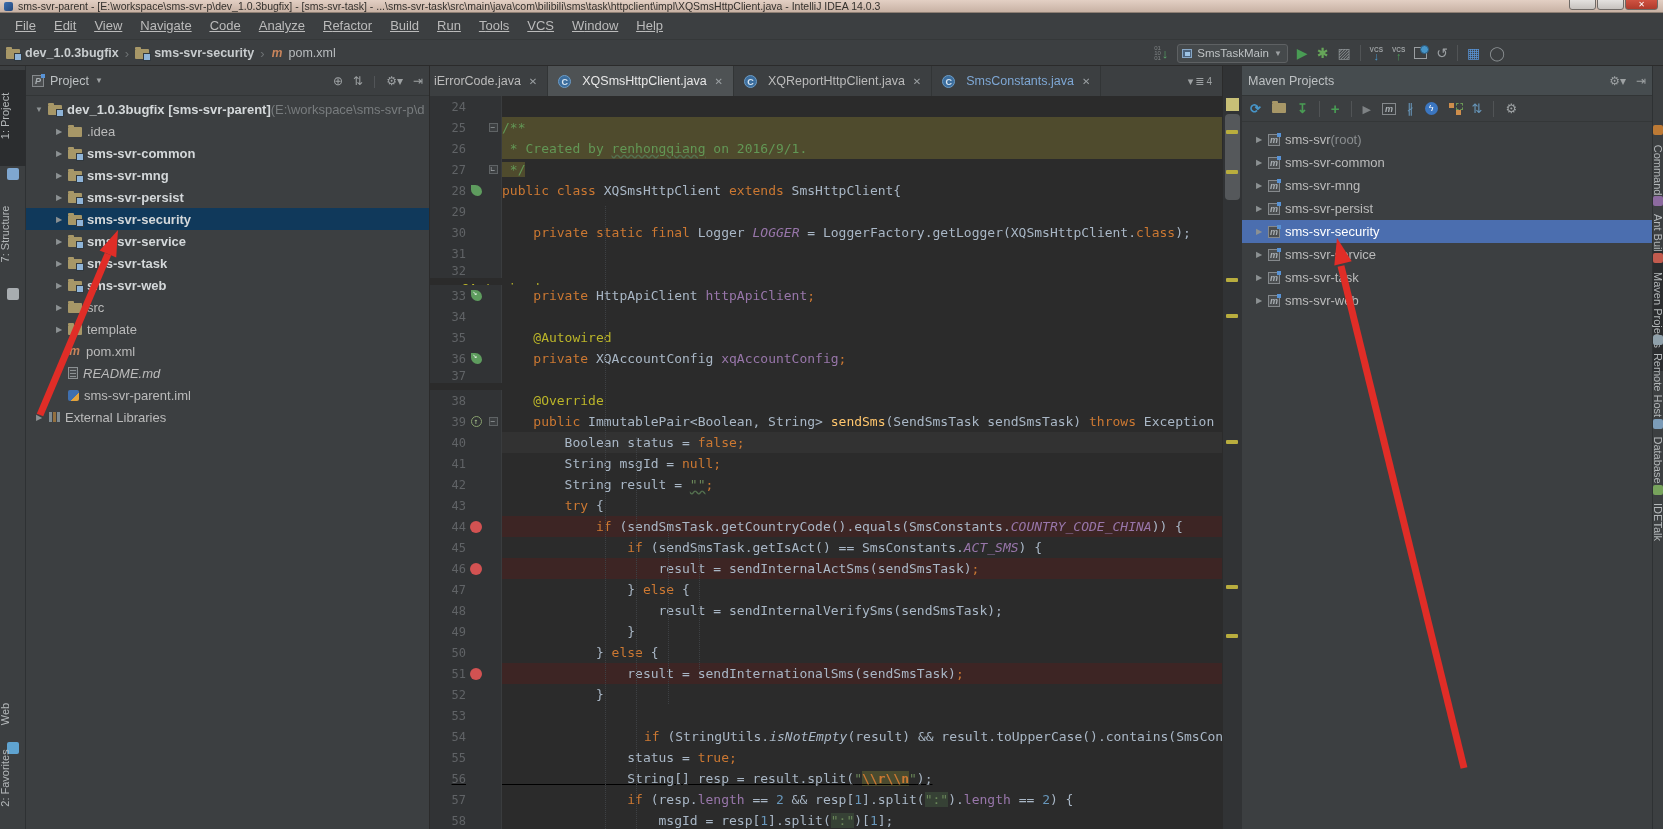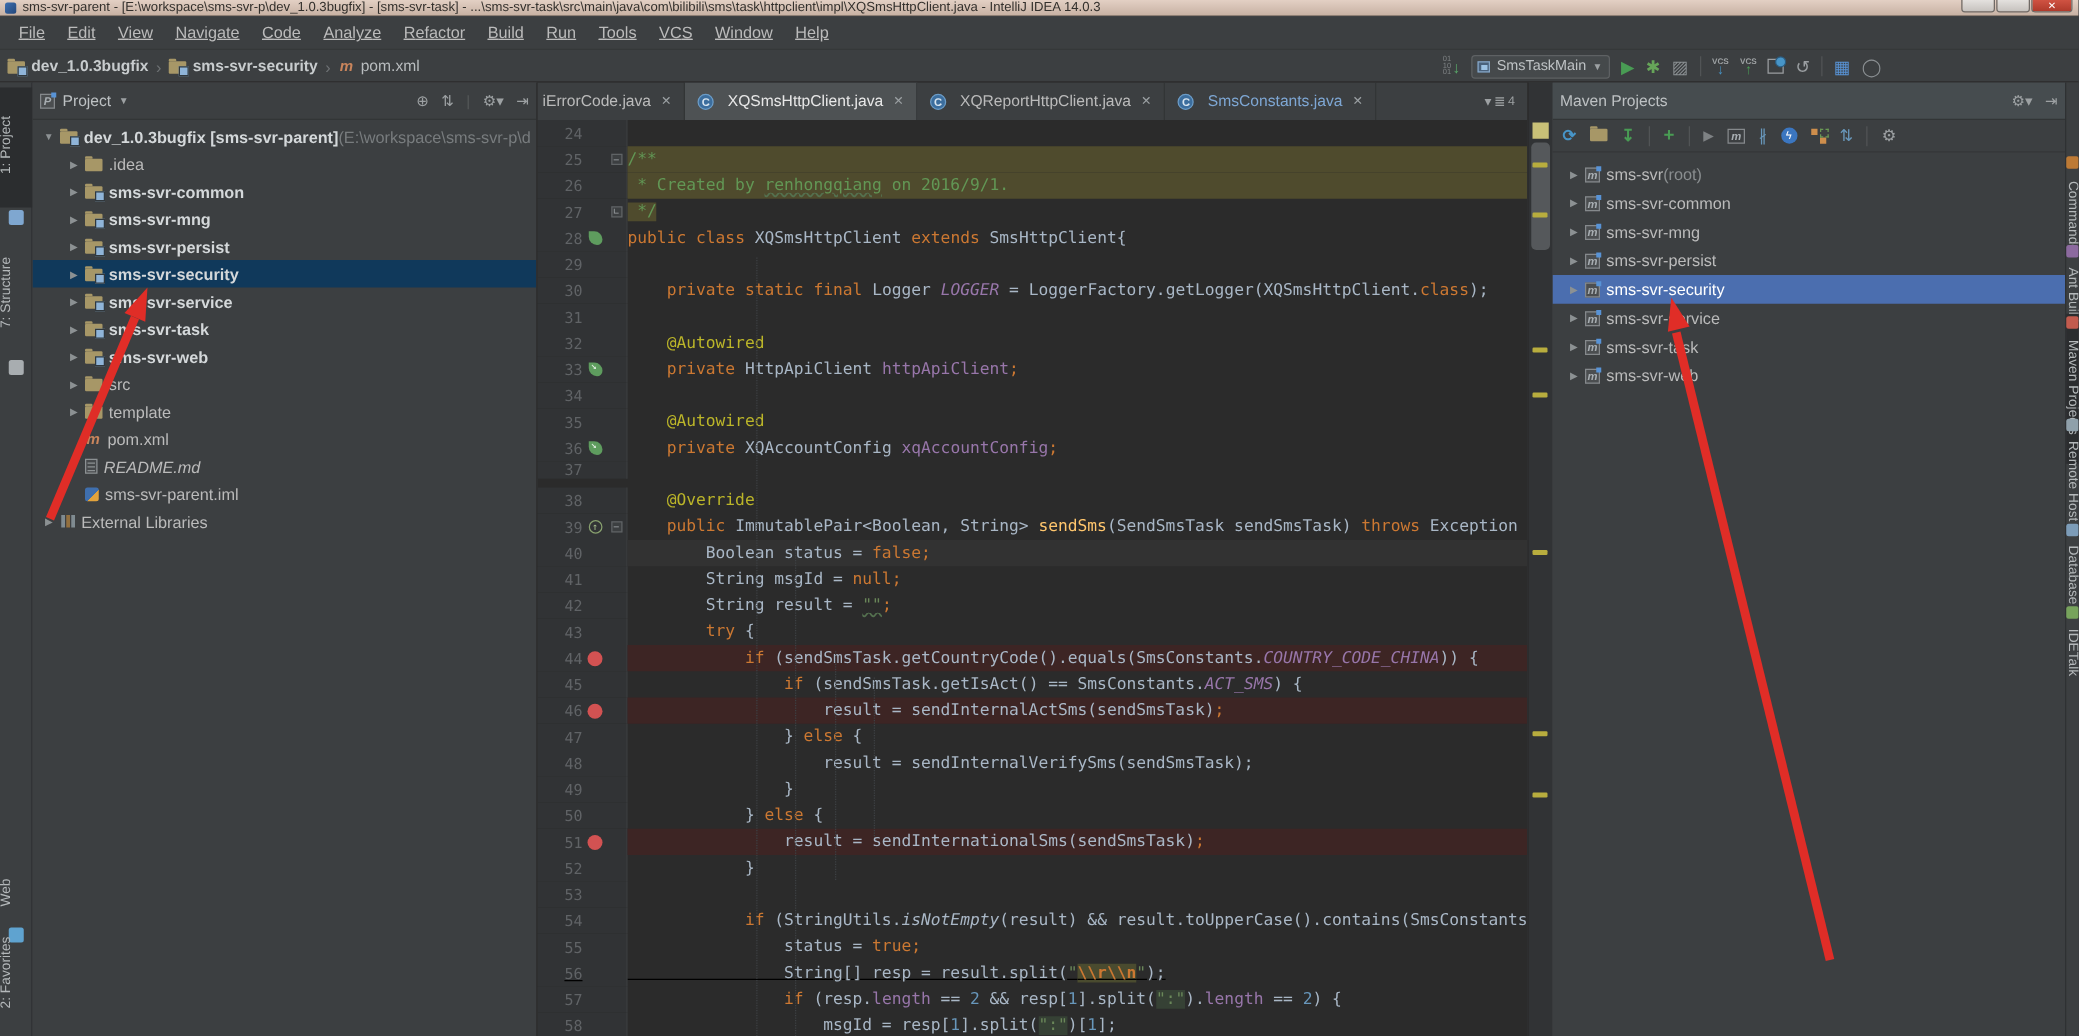--- a/index.html
+++ b/index.html
@@ -455,21 +455,21 @@
             <div class="codetxt"><span>    </span><span class="tk-k">private</span><span> </span><span class="tk-k">static</span><span> </span><span class="tk-k">final</span><span> Logger </span><span class="tk-fi">LOGGER</span><span> = LoggerFactory.getLogger(XQSmsHttpClient.</span><span class="tk-k">class</span><span>);</span></div>
           </div>
           <div class="cline" style="top: 147px;">
             <div class="gut">
               <span class="num">31</span>
               <span class="gi"></span>
               <span class="gf"></span>
             </div>
             <div class="codetxt"></div>
           </div>
-          <div class="cline" style="top: 168px;">
+          <div class="cline" style="top: 168px; flex-direction: column;">
             <div class="gut">
               <span class="num">32</span>
               <span class="gi"></span>
               <span class="gf"></span>
             </div>
             <div class="codetxt"><span>    </span><span class="tk-a">@Autowired</span></div>
           </div>
           <div class="cline" style="top: 189px;">
             <div class="gut">
               <span class="num">33</span>
@@ -645,21 +645,21 @@
             <div class="codetxt"><span>            }</span></div>
           </div>
           <div class="cline" style="top: 609px;">
             <div class="gut">
               <span class="num">53</span>
               <span class="gi"></span>
               <span class="gf"></span>
             </div>
             <div class="codetxt"></div>
           </div>
-          <div class="cline" style="top: 630px;">
+          <div class="cline" style="top: 630px; gap: 48px;">
             <div class="gut">
               <span class="num">54</span>
               <span class="gi"></span>
               <span class="gf"></span>
             </div>
             <div class="codetxt"><span>            </span><span class="tk-k">if</span><span> (StringUtils.</span><span class="tk-mi">isNotEmpty</span><span>(result) &amp;&amp; result.toUpperCase().contains(SmsConstants.</span></div>
           </div>
           <div class="cline" style="top: 651px;">
             <div class="gut">
               <span class="num">55</span>

